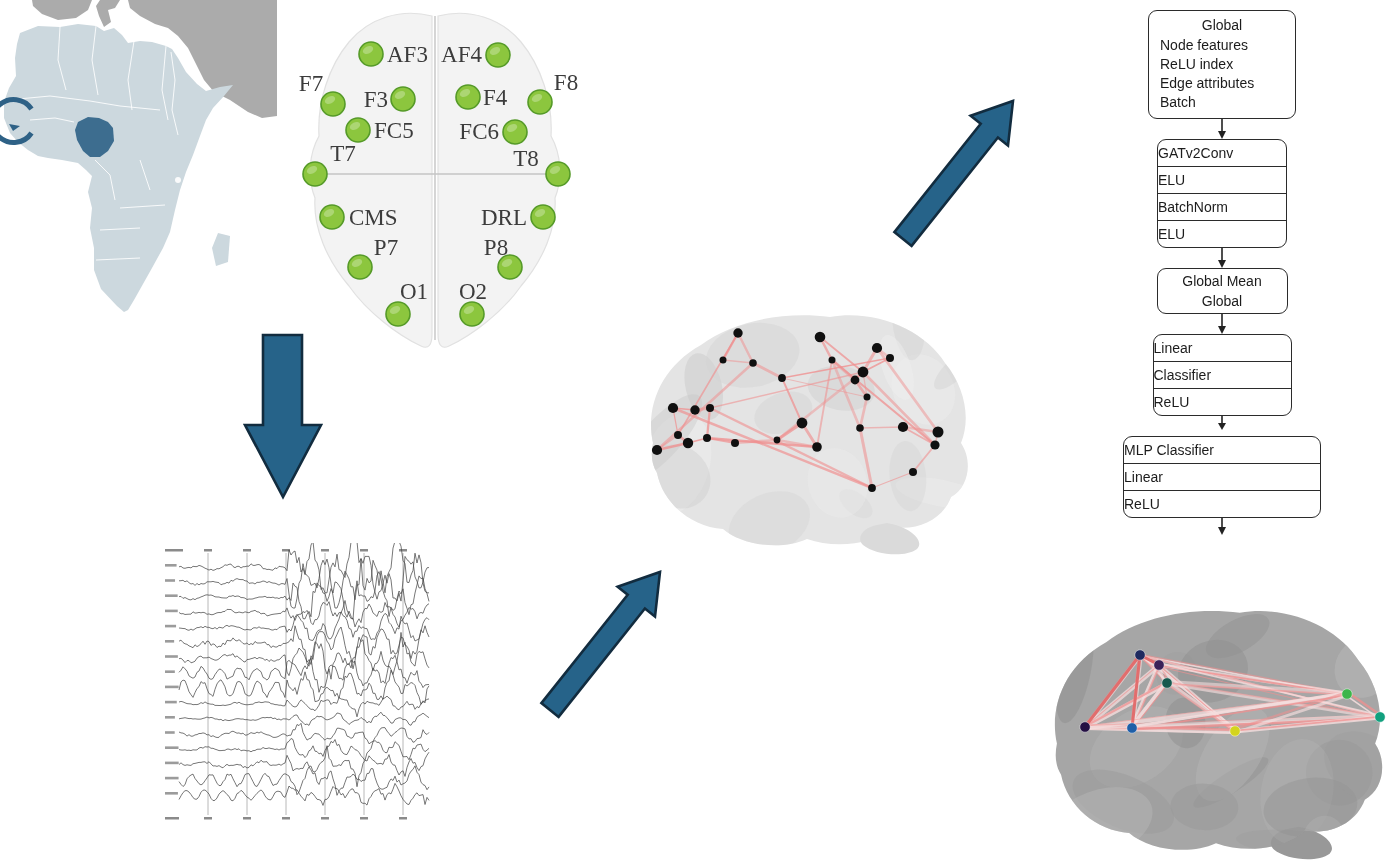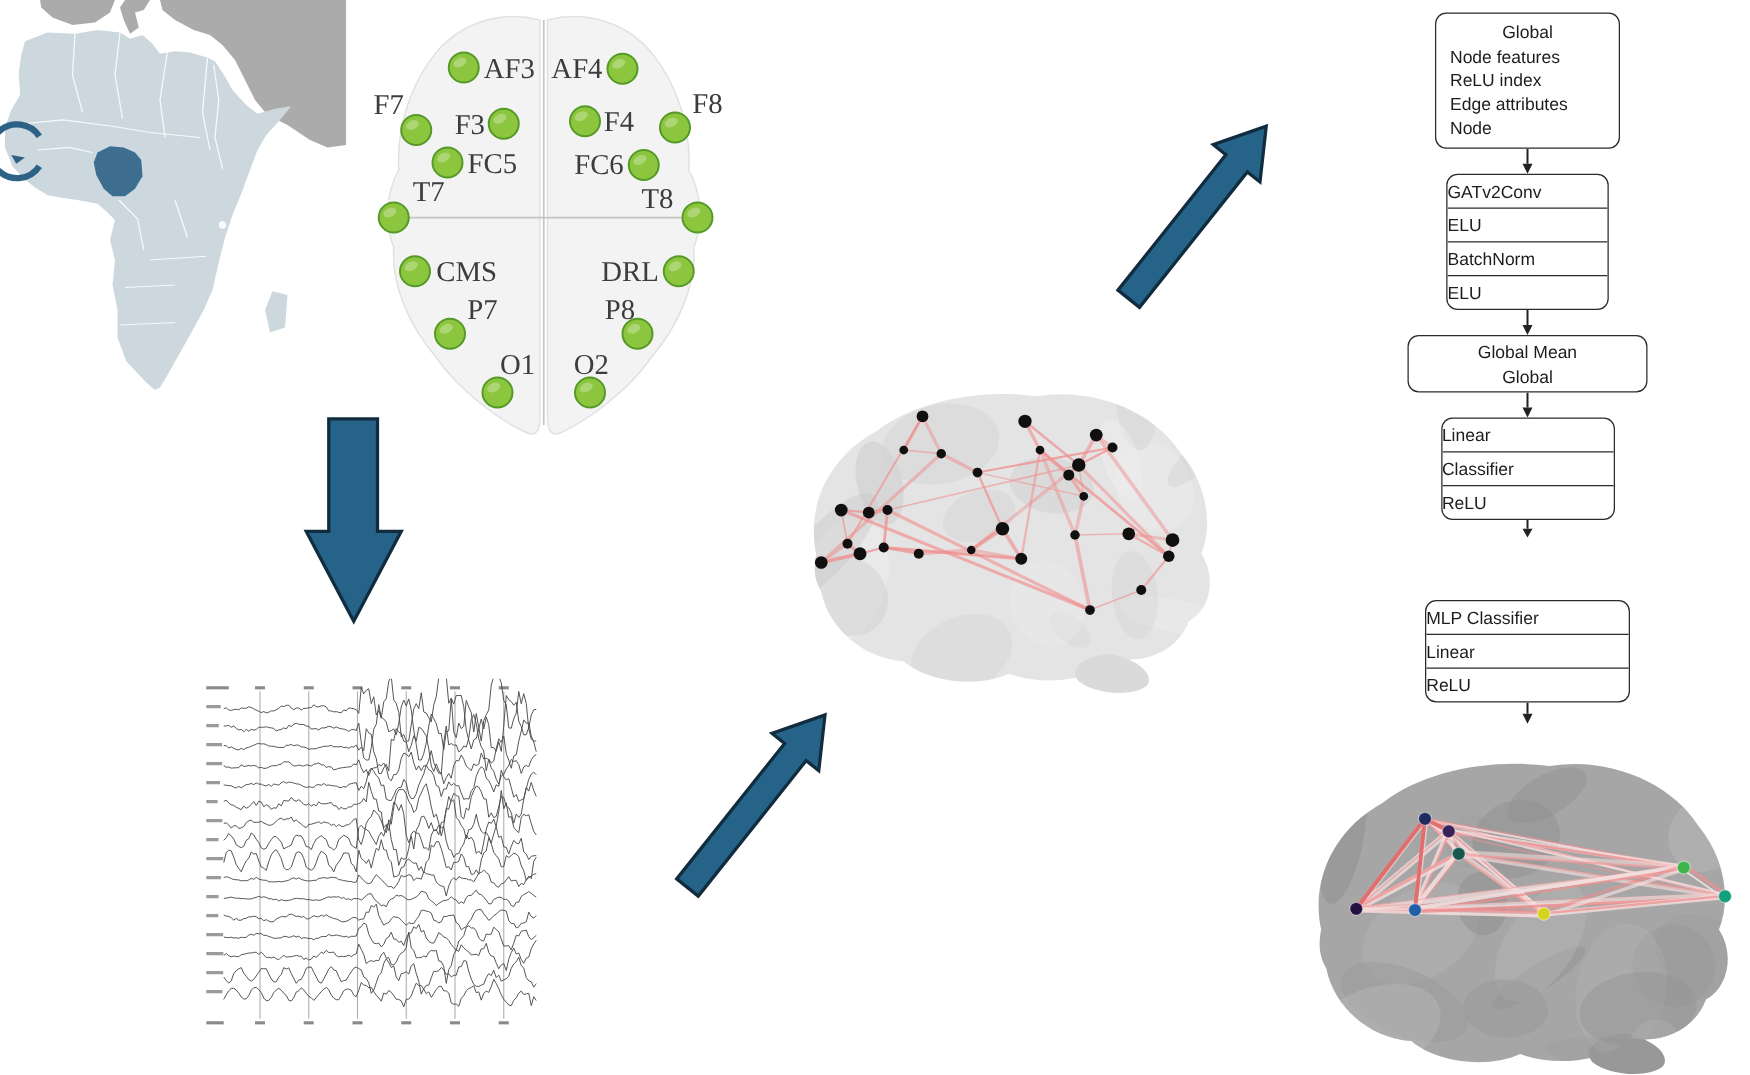--- a/index.html
+++ b/index.html
@@ -12,23 +12,23 @@
              flex-direction:column;align-items:center;color:var(--flow-text,#1c1c1c);}
   .fbox{background:#fff;border:1.6px solid var(--flow-border,#2b2b2b);border-radius:9px;
         box-sizing:border-box;font-size:14px;line-height:19px;}
   .input-box{width:148px;padding:5px 0 6px 0;}
   .fbox-title{text-align:center;margin-bottom:1px;}
   .fbox-item{text-align:left;padding-left:11px;}
   .stack{padding:0;overflow:hidden;}
   .stack .frow{text-align:left;line-height:26px;border-top:1.6px solid var(--flow-border,#2b2b2b);}
   .stack .frow:first-child{border-top:none;}
   .gat-box{width:130px;}
-  .pool-box{width:192px;text-align:center;padding:2px 0;line-height:20px;}
+  .pool-box{width:131px;text-align:center;padding:2px 0;line-height:20px;}
   .lin-box{width:139px;}
-  .mlp-box{width:164px;margin-top:44px;}
+  .mlp-box{width:198px;}
   .flow-arrow{height:20px;display:block;}
 
   
   .elec-label{font-family:"Liberation Serif",serif;font-size:23px;fill:var(--elec-text,#3c3c3c);}
   .head-outline{fill:var(--head-fill,#f3f3f3);stroke:var(--head-stroke,#e1e1e1);stroke-width:1.2;}
   .head-line{stroke:var(--head-line,#c4c4c4);stroke-width:1.4;}
 
   .big-arrow{fill:var(--arrow-fill,#266389);stroke:var(--arrow-stroke,#122c3f);
              stroke-width:2.6;stroke-linejoin:miter;}
 
@@ -323,21 +323,21 @@
         <circle cx="247" cy="193" r="3.9" fill="#101010"></circle>
       </g>
   </svg>
 
   <div class="flowchart">
     <div class="fbox input-box">
       <div class="fbox-title">Global</div>
       <div class="fbox-item">Node features</div>
       <div class="fbox-item">ReLU index</div>
       <div class="fbox-item">Edge attributes</div>
-      <div class="fbox-item">Node</div>
+      <div class="fbox-item">Batch</div>
     </div>
     <svg class="flow-arrow" width="12" height="20">
       <line x1="6" y1="0" x2="6" y2="12" stroke="#222" stroke-width="1.6"></line>
       <polygon points="2,12 10,12 6,20" fill="#222"></polygon>
     </svg>
     <div class="fbox stack gat-box">
       <div class="frow">GATv2Conv</div>
       <div class="frow">ELU</div>
       <div class="frow">BatchNorm</div>
       <div class="frow">ELU</div>

